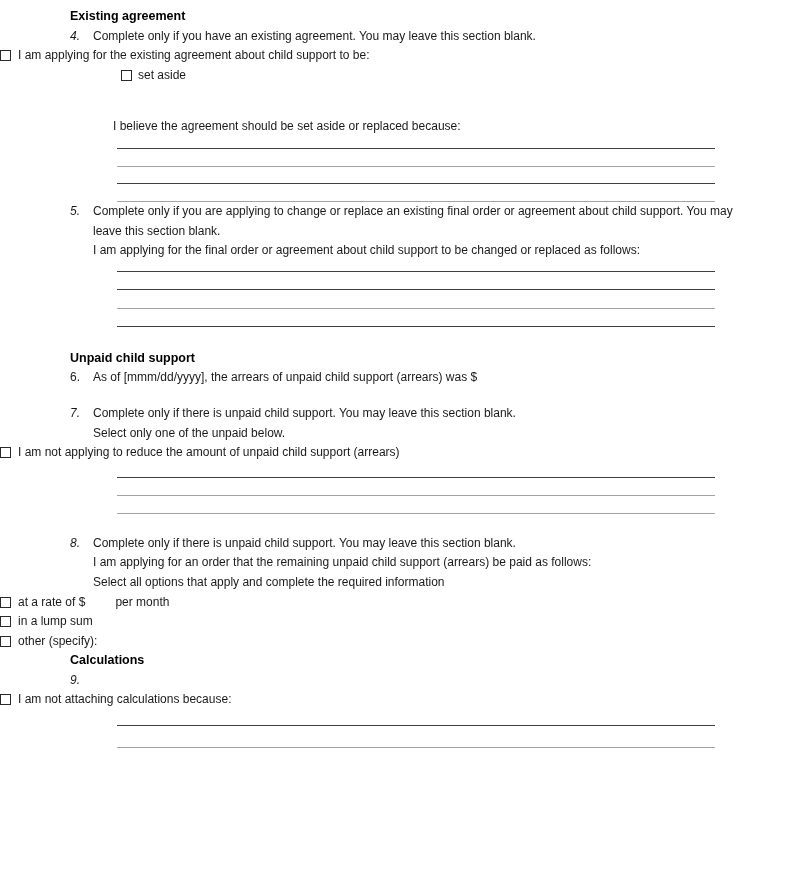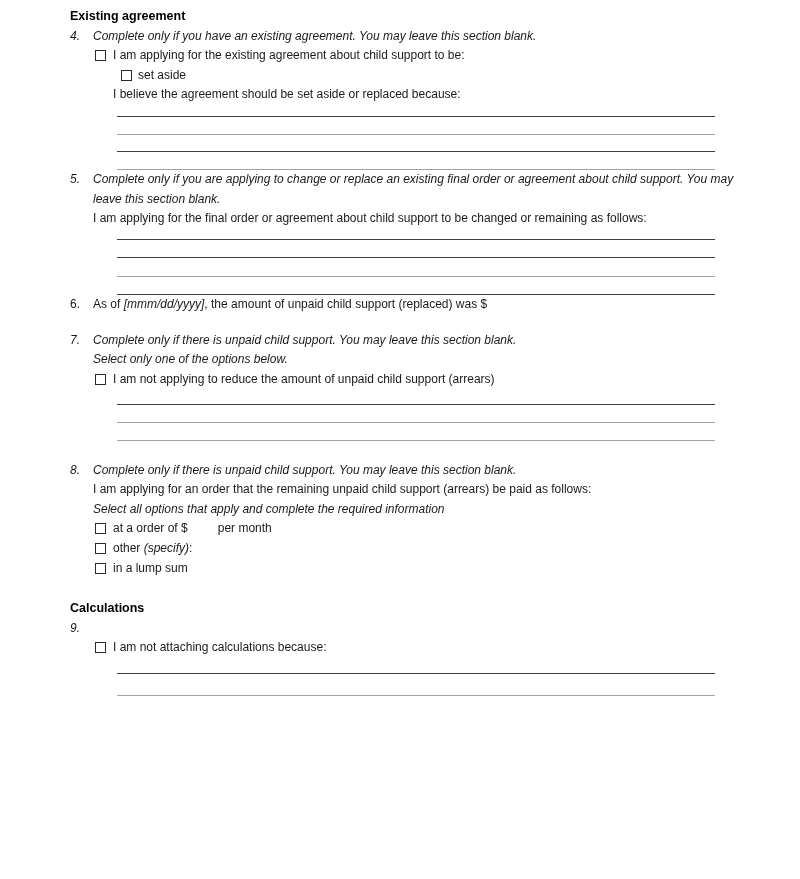--- a/index.html
+++ b/index.html
@@ -12,25 +12,25 @@
     overflow:hidden;
   }
   .doc { width:800px; height:879px; padding-top:7px; box-sizing:border-box; }
 
   .row { line-height:19.6px; padding-right:38px; }
   .heading { margin-left:70px; font-weight:bold; color:#000; font-size:12.5px; }
   .item { margin-left:70px; display:flex; }
   .item .num { width:23px; flex:none; }
   .item .num.it { font-style:italic; }
   .item .content { flex:1; }
-  .italic { font-style:italic; }
+  .italic { }
 
-  .cb-row { margin-left:95px; display:flex; align-items:flex-start; }
+  .cb-row { display:flex; align-items:flex-start; }
   .cb-row2 { margin-left:121px; display:flex; align-items:flex-start; }
-  .plain { margin-left:113px; }
+  .plain { margin-left:113px;margin-top:32px; }
   .plain93 { margin-left:93px; }
 
   .checkbox {
     display:inline-block; flex:none;
     width:9px; height:9px;
     border:1px solid #2a2a2a;
     background:#fff;
     margin-top:4px; margin-right:7px;
   }
   .cb-row2 .checkbox { margin-right:6px; }
@@ -46,21 +46,21 @@
   .rule.lt { border-bottom-color:#a3a3a3; }
   .rg1 .rule { height:16.5px; } .rg1 .rule:first-child { height:11.5px; }
   .rg2 .rule { height:17.5px; } .rg2 .rule:first-child { height:10px; }
   .rg3 .rule { height:17px; }   .rg3 .rule:first-child { height:14px; }
   .rg4 .rule { height:21px; }   .rg4 .rule:first-child { height:15px; }
 
   .mt-s5 { margin-top:19px; }
   .mt-s6 { margin-top:21.5px; }
   .mt-i7 { margin-top:16px; }
   .mt-i8 { margin-top:20px; }
-  .mt-s9 { margin-top:21px; }
+  .mt-s9 { }
 </style>
 </head>
 <body>
 
 <div class="doc">
 
   <div class="row heading">Existing agreement</div>
 
   <div class="row item">
     <span class="num it">4.</span>
@@ -86,41 +86,42 @@
     <div class="rule"></div>
     <div class="rule lt"></div>
   </div>
 
 
   <div class="row item">
     <span class="num it">5.</span>
     <span class="content italic">Complete only if you are applying to change or replace an existing final order or agreement about child support. You may leave this section blank.</span>
   </div>
 
-  <div class="row plain93">I am applying for the final order or agreement about child support to be changed or remaining as follows:</div>
+  <div class="row plain93">I am applying for the final order or agreement about child support to be changed or replaced as follows:</div>
 
   <div class="rules rg2">
     <div class="rule"></div>
     <div class="rule"></div>
     <div class="rule lt"></div>
     <div class="rule"></div>
   </div>
 
+  <div class="row heading mt-s6">Unpaid child support</div>
 
   <div class="row item">
     <span class="num">6.</span>
-    <span class="content"><span>As of </span><span class="italic">[mmm/dd/yyyy]</span><span>, the amount of unpaid child support (replaced) was $</span></span>
+    <span class="content"><span>As of </span><span class="italic">[mmm/dd/yyyy]</span><span>, the arrears of unpaid child support (arrears) was $</span></span>
   </div>
 
   <div class="row item mt-i7">
     <span class="num it">7.</span>
     <span class="content italic">Complete only if there is unpaid child support. You may leave this section blank.</span>
   </div>
 
-  <div class="row plain93 italic">Select only one of the options below.</div>
+  <div class="row plain93 italic">Select only one of the unpaid below.</div>
 
   <div class="row cb-row">
     <span class="checkbox"></span>
     <span class="cb-label">I am not applying to reduce the amount of unpaid child support (arrears)</span>
   </div>
 
 
   <div class="rules rg3">
     <div class="rule"></div>
     <div class="rule lt"></div>
@@ -131,31 +132,31 @@
     <span class="num it">8.</span>
     <span class="content italic">Complete only if there is unpaid child support. You may leave this section blank.</span>
   </div>
 
   <div class="row plain93">I am applying for an order that the remaining unpaid child support (arrears) be paid as follows:</div>
 
   <div class="row plain93 italic">Select all options that apply and complete the required information</div>
 
   <div class="row cb-row">
     <span class="checkbox"></span>
-    <span class="cb-label"><span>at a order of $</span><span class="gap30"></span><span>per month</span></span>
+    <span class="cb-label"><span>at a rate of $</span><span class="gap30"></span><span>per month</span></span>
+  </div>
+
+  <div class="row cb-row">
+    <span class="checkbox"></span>
+    <span class="cb-label">in a lump sum</span>
   </div>
 
   <div class="row cb-row">
     <span class="checkbox"></span>
     <span class="cb-label"><span>other </span><span class="italic">(specify)</span><span>:</span></span>
-  </div>
-
-  <div class="row cb-row">
-    <span class="checkbox"></span>
-    <span class="cb-label">in a lump sum</span>
   </div>
 
   <div class="row heading mt-s9">Calculations</div>
 
   <div class="row item">
     <span class="num it">9.</span>
   </div>
 
 
   <div class="row cb-row">

